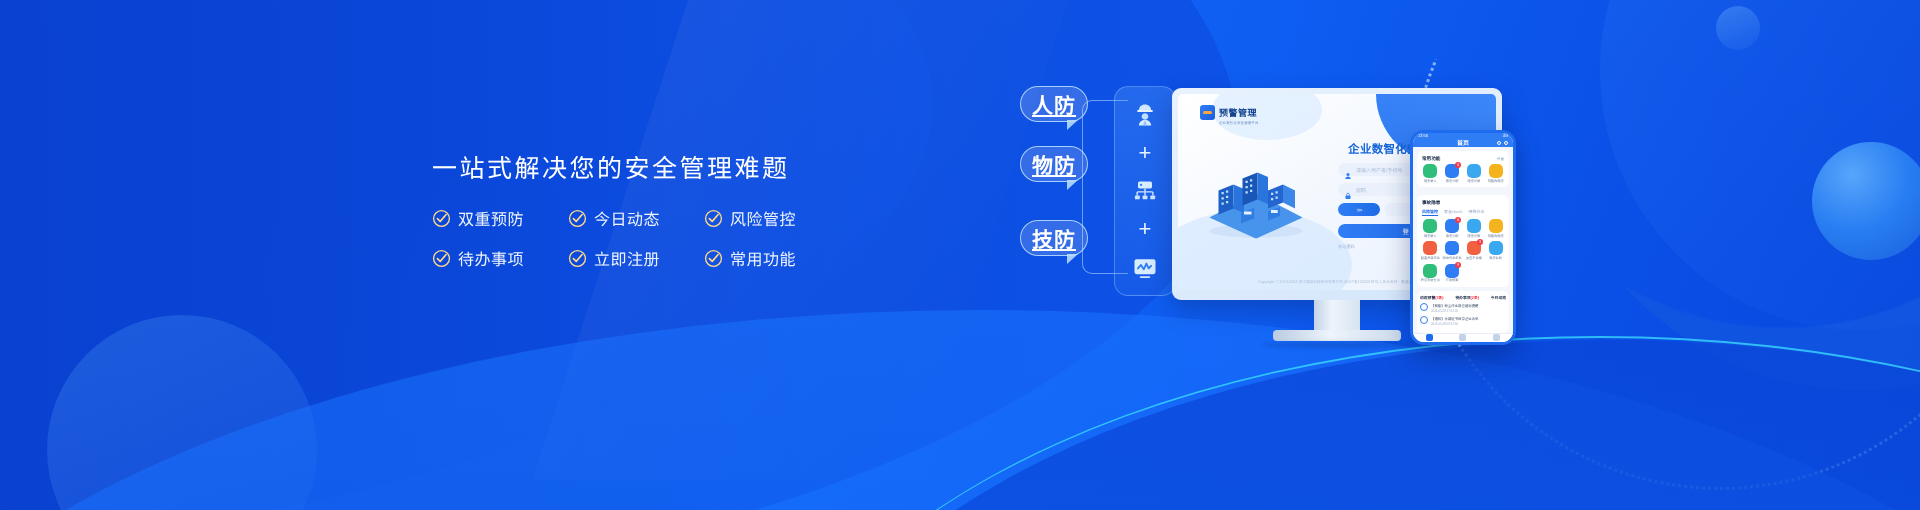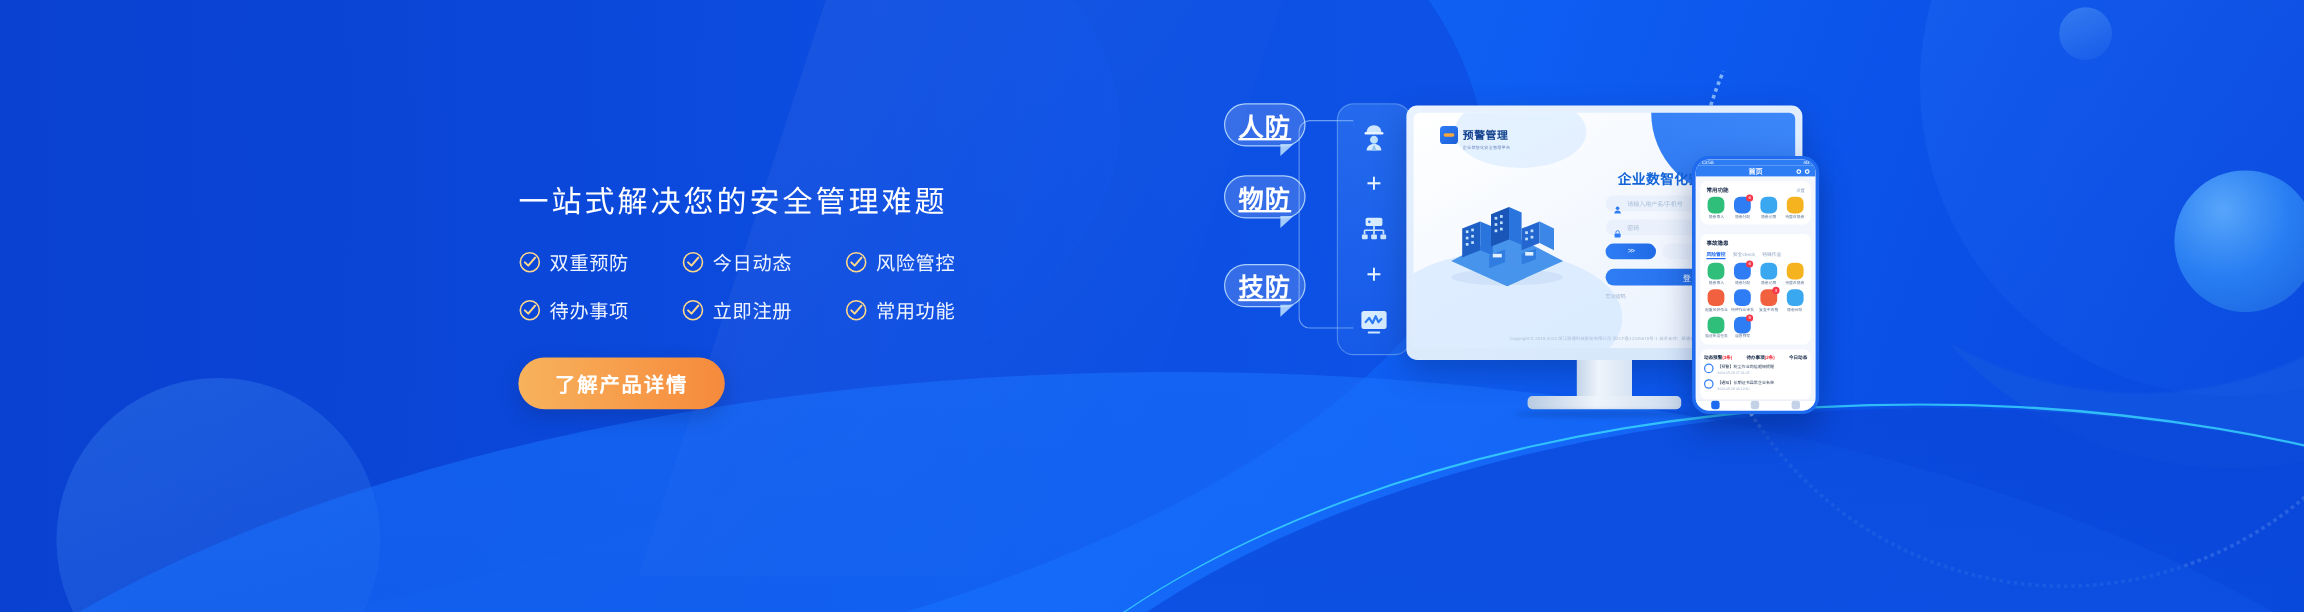--- a/index.html
+++ b/index.html
@@ -347,21 +347,20 @@
         <span class="tick">
           <svg viewBox="0 0 24 24" width="19" height="19">
               <circle cx="12" cy="12" r="10" fill="none" stroke="#FFD88A" stroke-width="1.7"></circle>
               <path d="M6.8 12.2 L10.4 15.6 L17.6 7.2" fill="none" stroke="#FFD88A" stroke-width="2.1" stroke-linecap="round" stroke-linejoin="round"></path>
             </svg>
         </span>
         <span class="lbl">常用功能</span>
       </div>
     </div>
 
-    <button class="cta">了解产品详情</button>
   </div>
 
   <div class="illus">
 
     <div class="rail"></div>
 
     <div class="bubble b1">人防</div>
     <div class="bubble b2">物防</div>
     <div class="bubble b3">技防</div>
 

